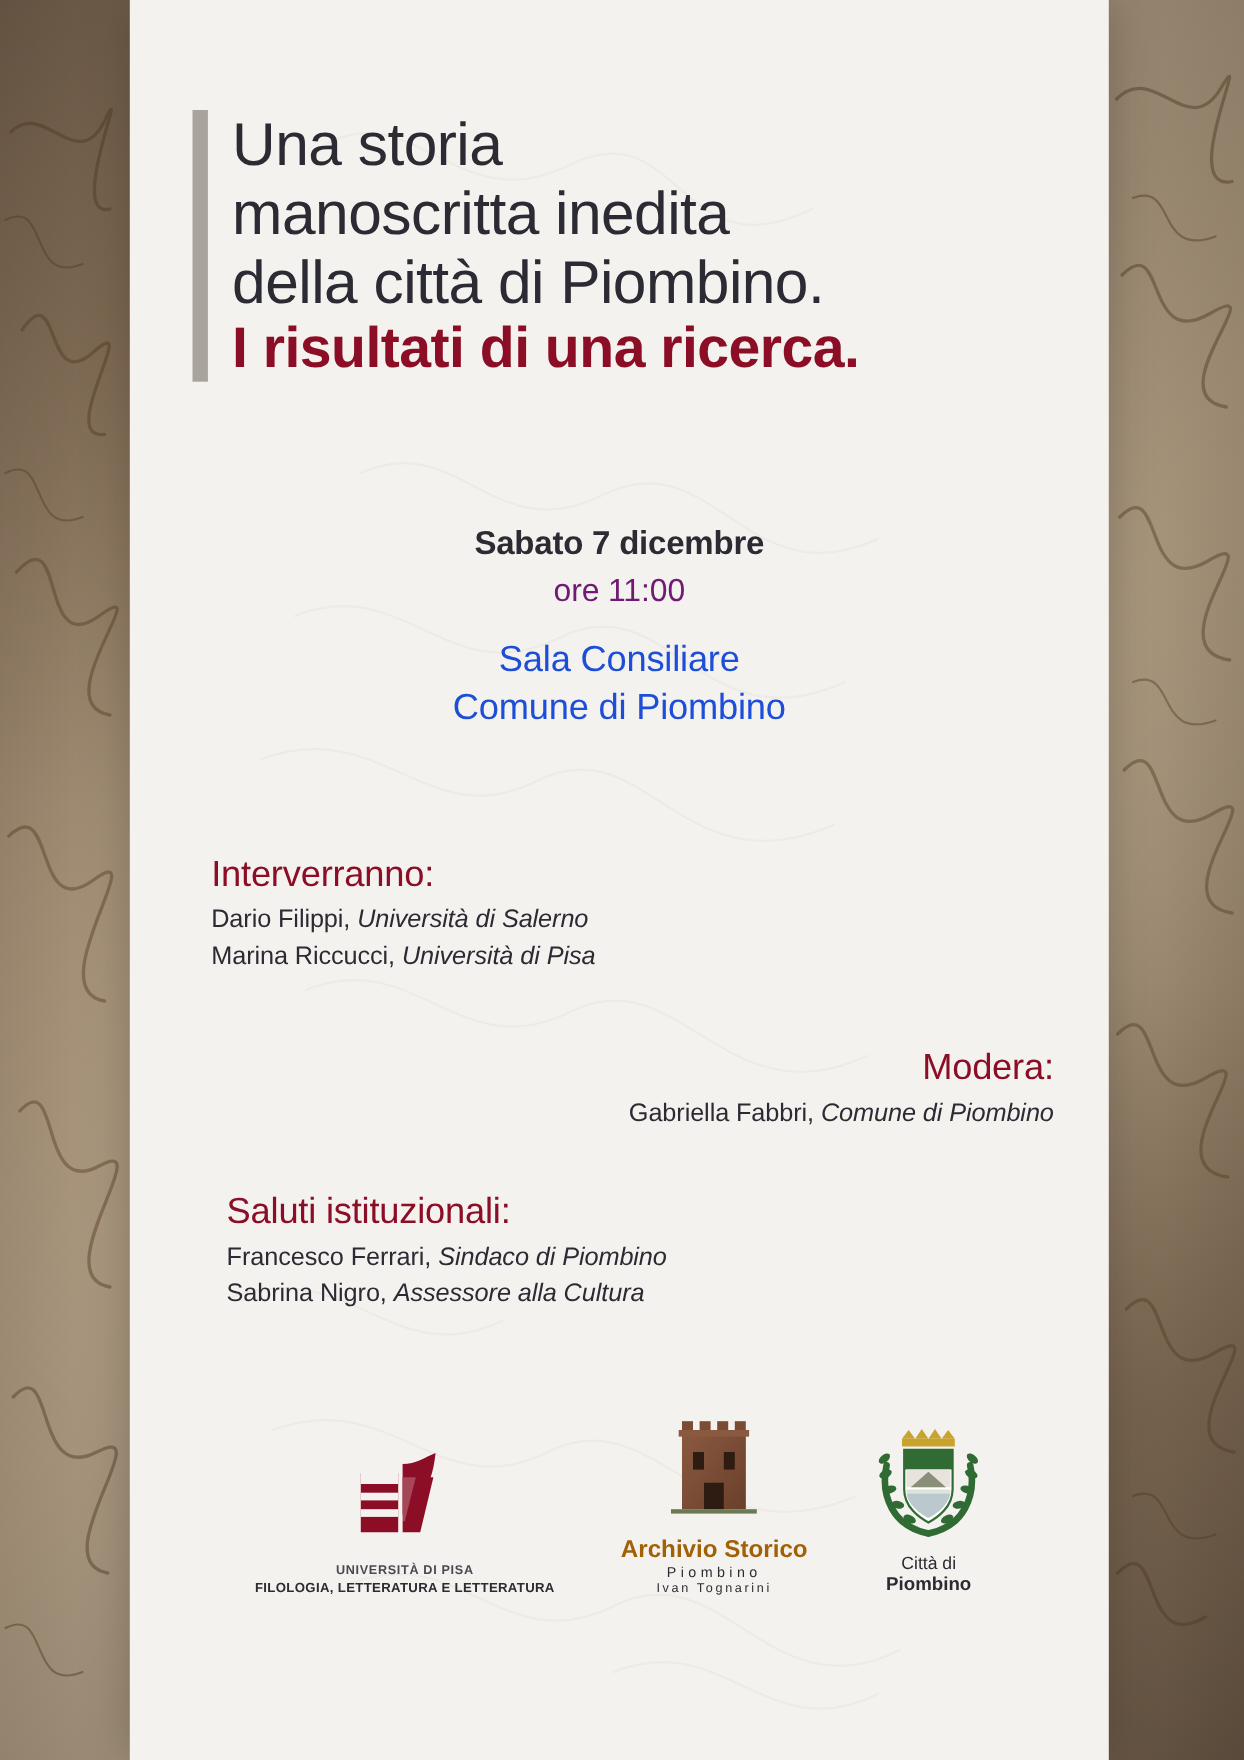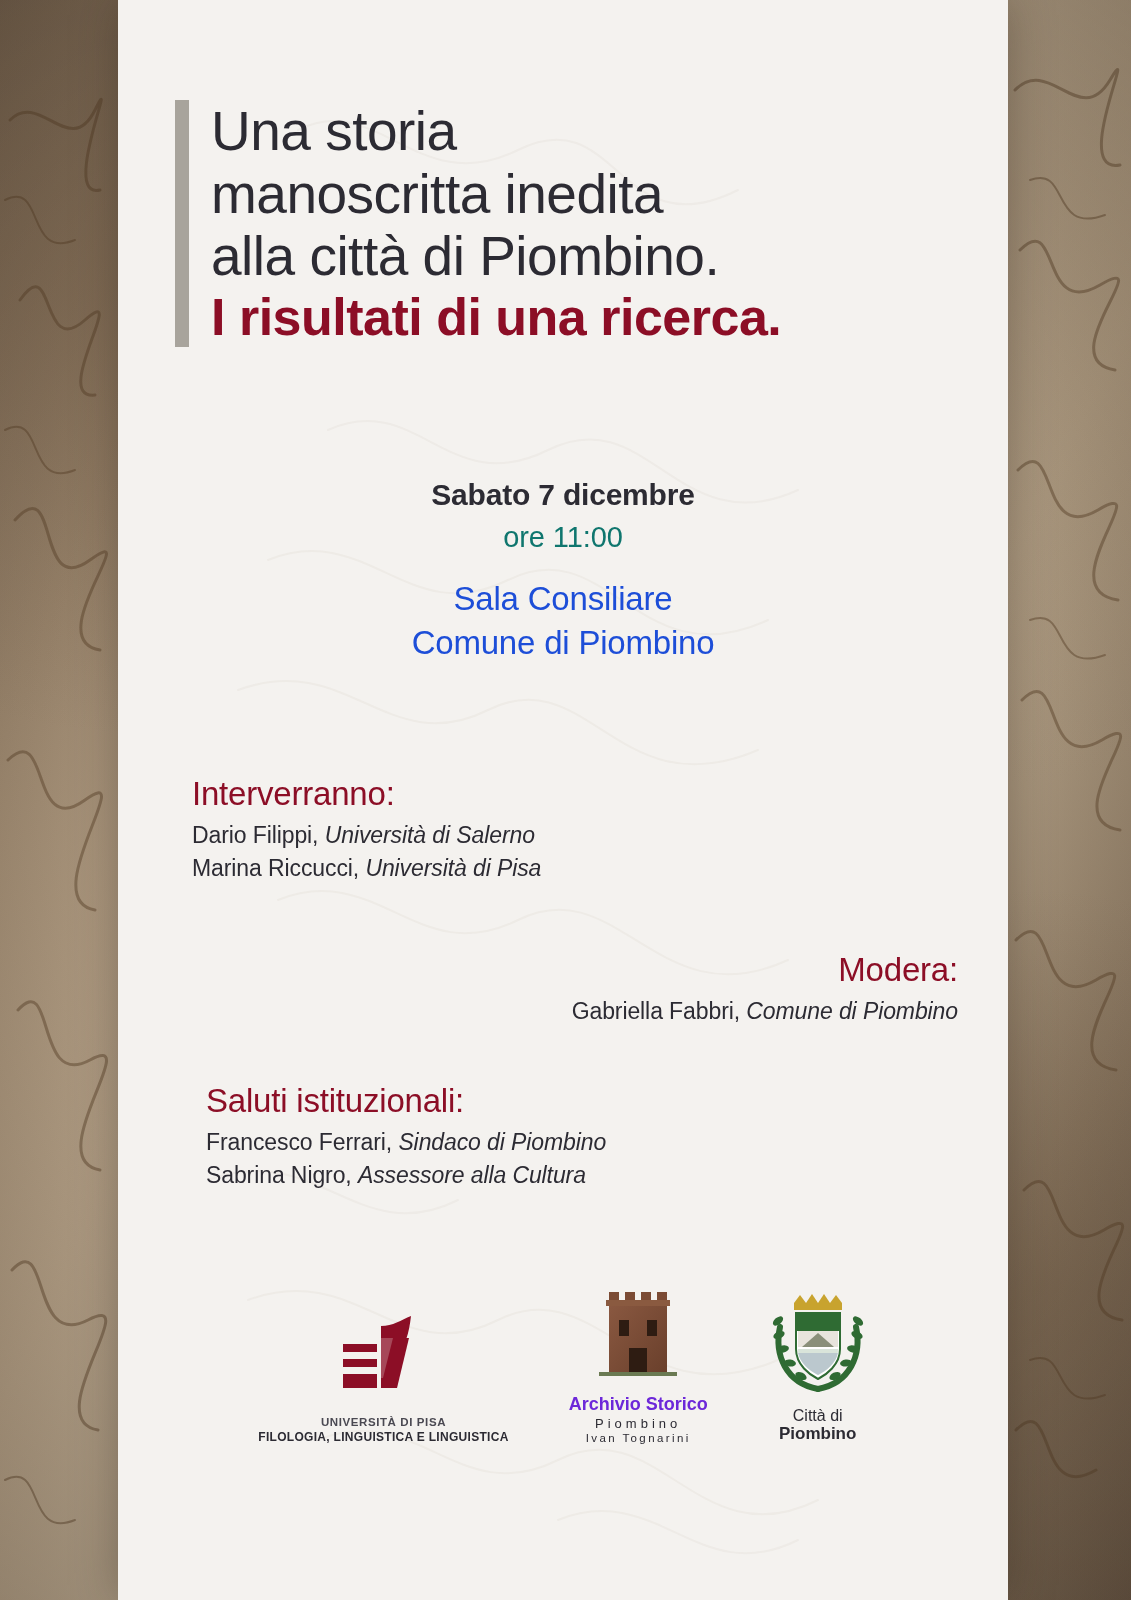--- a/index.html
+++ b/index.html
@@ -110,21 +110,21 @@
     text-align: center;
   }
   .when-date {
     font-size: 30px;
     font-weight: 700;
     color: #2c2b33;
     letter-spacing: -0.2px;
   }
   .when-time {
     font-size: 29px;
-    color: #0f766e;
+    color: #701a75;
     margin-top: 9px;
     letter-spacing: -0.1px;
     text-align: center;
   }
   .when-venue {
     font-size: 33px;
     color: #1d4ed8;
     margin-top: 23px;
     line-height: 1.33;
     letter-spacing: -0.2px;
@@ -167,21 +167,21 @@
     align-items: center;
   }
   .logo-mark { display: block; }
   .logo-cap {
     text-align: center;
     color: #3a3943;
     margin-top: 8px;
   }
   .unipi-cap1 { font-size: 11.5px; letter-spacing: 0.6px; font-weight: 700; color: #4a4952; }
   .unipi-cap2 { font-size: 12px; letter-spacing: 0.3px; font-weight: 700; color: #2c2b33; margin-top: 2px; }
-  .arch-cap1 { font-size: 18px; font-weight: 700; color: #6d28d9; }
+  .arch-cap1 { font-size: 22px; font-weight: 700; color: #a16207; }
   .arch-cap2 { font-size: 13px; letter-spacing: 4px; color: #2c2b33; margin-top: 1px; }
   .arch-cap3 { font-size: 11.5px; letter-spacing: 2.4px; color: #2c2b33; margin-top: 1px; }
   .citta-cap1 { font-size: 16px; color: #2c2b33; }
   .citta-cap2 { font-size: 17px; font-weight: 700; color: #2c2b33; margin-top: -1px; }
 </style>
 </head>
 <body>
 
 <div class="poster">
 
@@ -232,21 +232,21 @@
       </svg>
     </div>
 
     <div class="card-inner">
 
       <div class="title-block">
         <div class="title-bar"></div>
         <div class="title-text">
           <div class="title-main">Una storia</div>
           <div class="title-main">manoscritta inedita</div>
-          <div class="title-main">alla città di Piombino.</div>
+          <div class="title-main">della città di Piombino.</div>
           <div class="title-accent">I risultati di una ricerca.</div>
         </div>
       </div>
 
       <div class="when">
         <div class="when-date">Sabato 7 dicembre</div>
         <div class="when-time">ore 11:00</div>
         <div class="when-venue">
           <div>Sala Consiliare</div>
           <div>Comune di Piombino</div>
@@ -294,21 +294,21 @@
               <path d="M12 22 L46 22 L46 32 L12 32 Z" fill="#f4f2ef"></path>
               <rect x="12" y="40" width="34" height="7" fill="#f4f2ef"></rect>
               <rect x="12" y="55" width="34" height="7" fill="#f4f2ef"></rect>
               <path d="M50 14 C 62 14, 70 8, 80 4 C 78 22, 74 34, 66 44 L 50 60 Z" fill="#8c0e26"></path>
               <path d="M50 26 L78 26 L66 76 L50 76 Z" fill="#8c0e26"></path>
               <path d="M50 26 L62 26 L52 66 L50 66 Z" fill="#f4f2ef" opacity="0.25"></path>
             </svg>
           </span>
           <div class="logo-cap">
             <div class="unipi-cap1">UNIVERSITÀ DI PISA</div>
-            <div class="unipi-cap2">FILOLOGIA, LINGUISTICA E LINGUISTICA</div>
+            <div class="unipi-cap2">FILOLOGIA, LETTERATURA E LETTERATURA</div>
           </div>
         </div>
 
         <div class="logo">
           <span class="logo-mark">
             <svg width="86" height="104" viewBox="0 0 86 104" aria-hidden="true">
               <rect x="14" y="22" width="58" height="72" fill="#7b4b34"></rect>
               <rect x="14" y="22" width="58" height="72" fill="url(#g1)" opacity="0.35"></rect>
               <defs>
                 <linearGradient id="g1" x1="0" y1="0" x2="1" y2="1">

